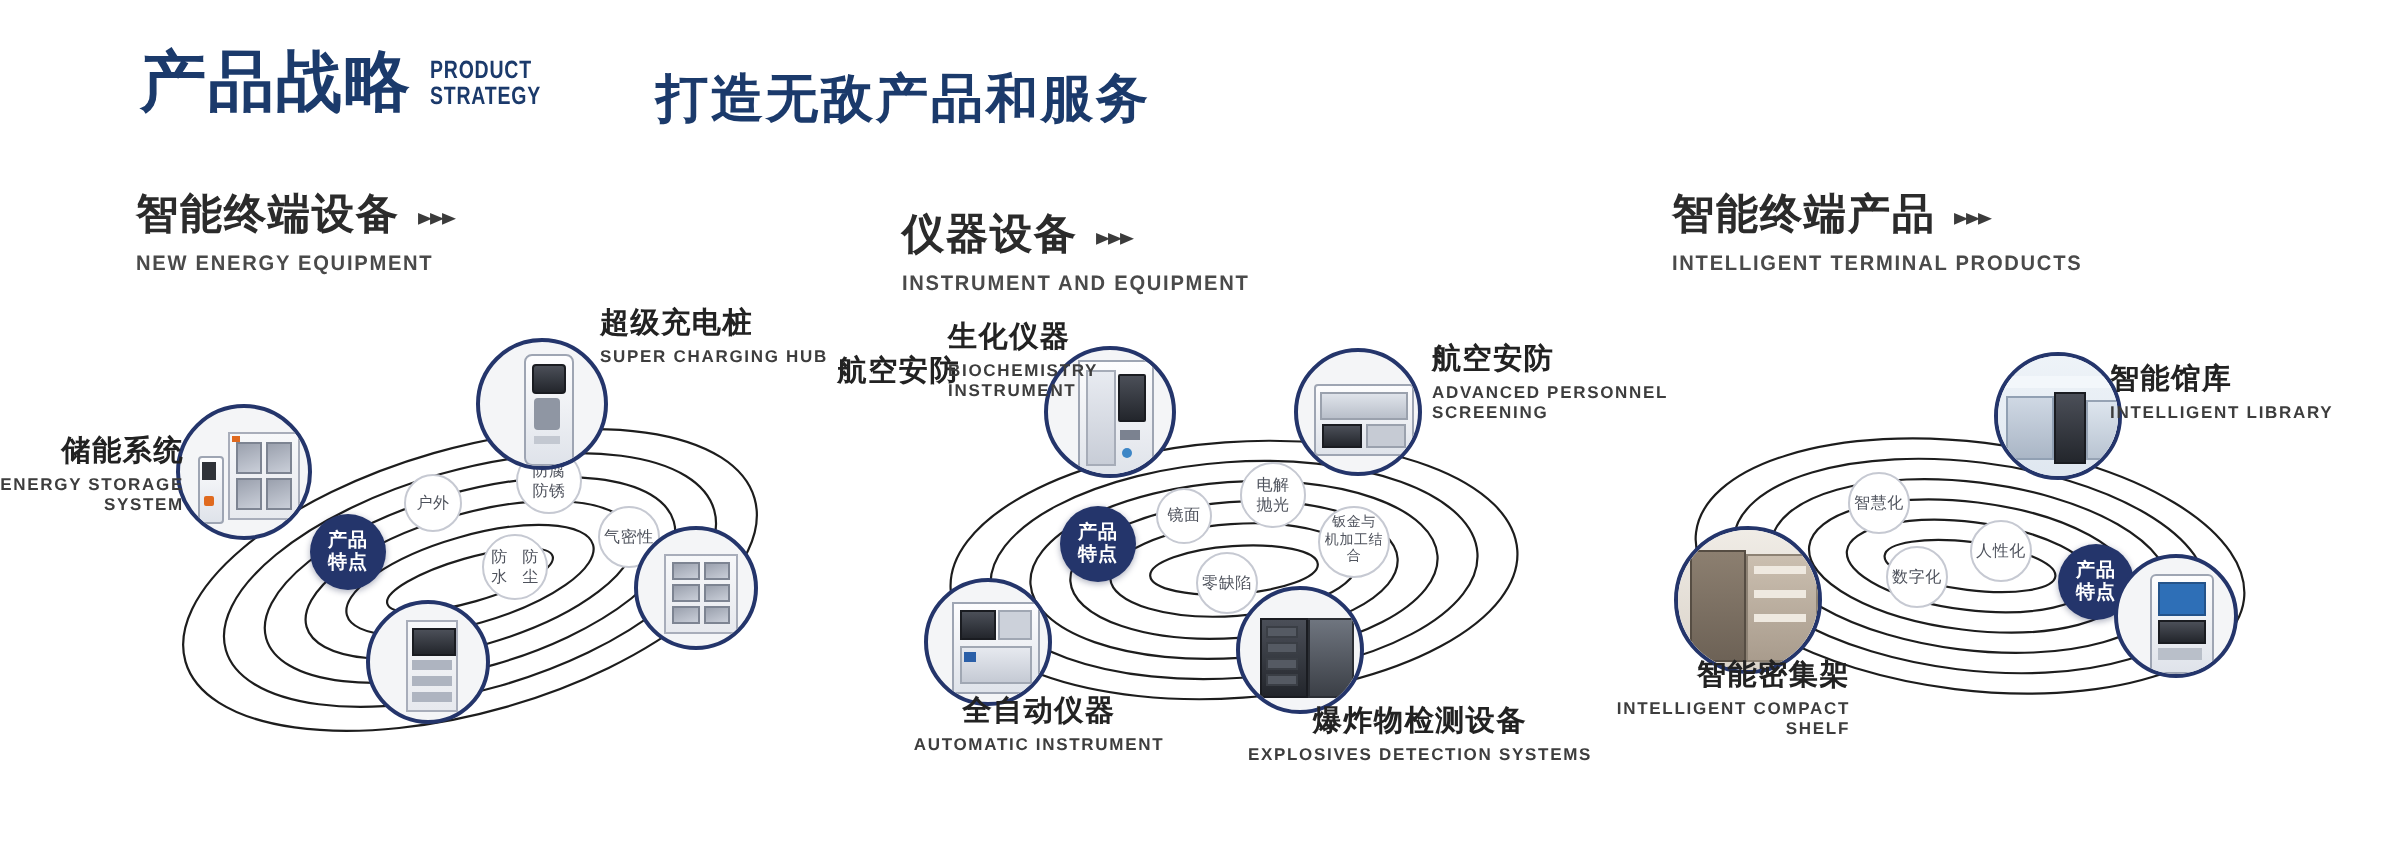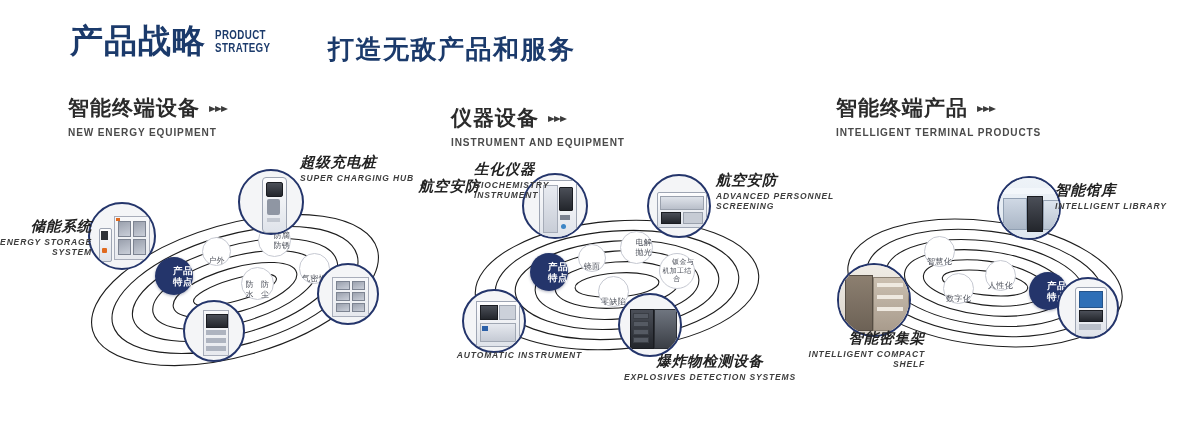--- a/index.html
+++ b/index.html
@@ -55,32 +55,32 @@
   .cab{background:linear-gradient(180deg,#f7f8fa 0%,#e7e9ee 100%);
        border:1px solid #a8adba;box-sizing:border-box;}
   .panelgrid{position:absolute;display:grid;gap:2px;}
   .panelgrid div{background:linear-gradient(160deg,#9ba1ae,#c9ced8);border:1px solid #7d8492;}
   .dark{background:linear-gradient(180deg,#4b4f58,#23262c);border:1px solid #1a1c21;}
   .lightbox{background:linear-gradient(180deg,#fdfdfe,#dfe3ea);border:1px solid #9ea5b3;}
 
   
   .feat{
     position:absolute;border-radius:50%;box-sizing:border-box;
-    display:flex;align-items:flex-end;justify-content:center;text-align:center;
+    display:flex;align-items:center;justify-content:center;text-align:center;
     border:1px solid #c6c9d2;background:#ffffff;color:#4e525c;
     font-size:8px;line-height:9.5px;letter-spacing:.3px;
   }
   .feat.core{
     background:#24356b;border:none;color:#ffffff;font-weight:bold;
     font-size:9.5px;line-height:11px;letter-spacing:.5px;
     box-shadow:0 1px 3px rgba(20,30,70,.35);
   }
 
   
-  .nlabel{position:absolute;white-space:nowrap;font-style:italic;}
+  .nlabel{position:absolute;white-space:nowrap;}
   .nlabel .cn{font-size:14.5px;font-weight:bold;color:#222;letter-spacing:.8px;line-height:1.15;}
   .nlabel .en{font-size:8.5px;color:#3d3d3d;letter-spacing:.85px;margin-top:2px;
               line-height:10px;font-weight:600;}
   .nlabel.right{text-align:right;}
   .nlabel.center{text-align:center;}
 </style>
 </head>
 <body>
 
 <div class="stage">
@@ -297,20 +297,21 @@
     </div>
   </div>
   <div class="nlabel" style="left:716px;top:172px;">
     <div class="cn">航空安防</div>
     <div class="en">
       <span>ADVANCED PERSONNEL</span><br>
       <span>SCREENING</span>
     </div>
   </div>
   <div class="nlabel center" style="left:432px;top:348px;width:175px;">
+    <div class="cn">全自动仪器</div>
     <div class="en">AUTOMATIC INSTRUMENT</div>
   </div>
   <div class="nlabel center" style="left:615px;top:353px;width:190px;">
     <div class="cn">爆炸物检测设备</div>
     <div class="en">EXPLOSIVES DETECTION SYSTEMS</div>
   </div>
 
   <div class="cluster" style="left:825px;top:205px;width:320px;height:165px;">
     <svg class="orbits" width="320" height="165" viewBox="0 0 320 165">
       <g fill="none" stroke="#1d1d1d" stroke-width="1.1" transform="rotate(7 160 78)">

